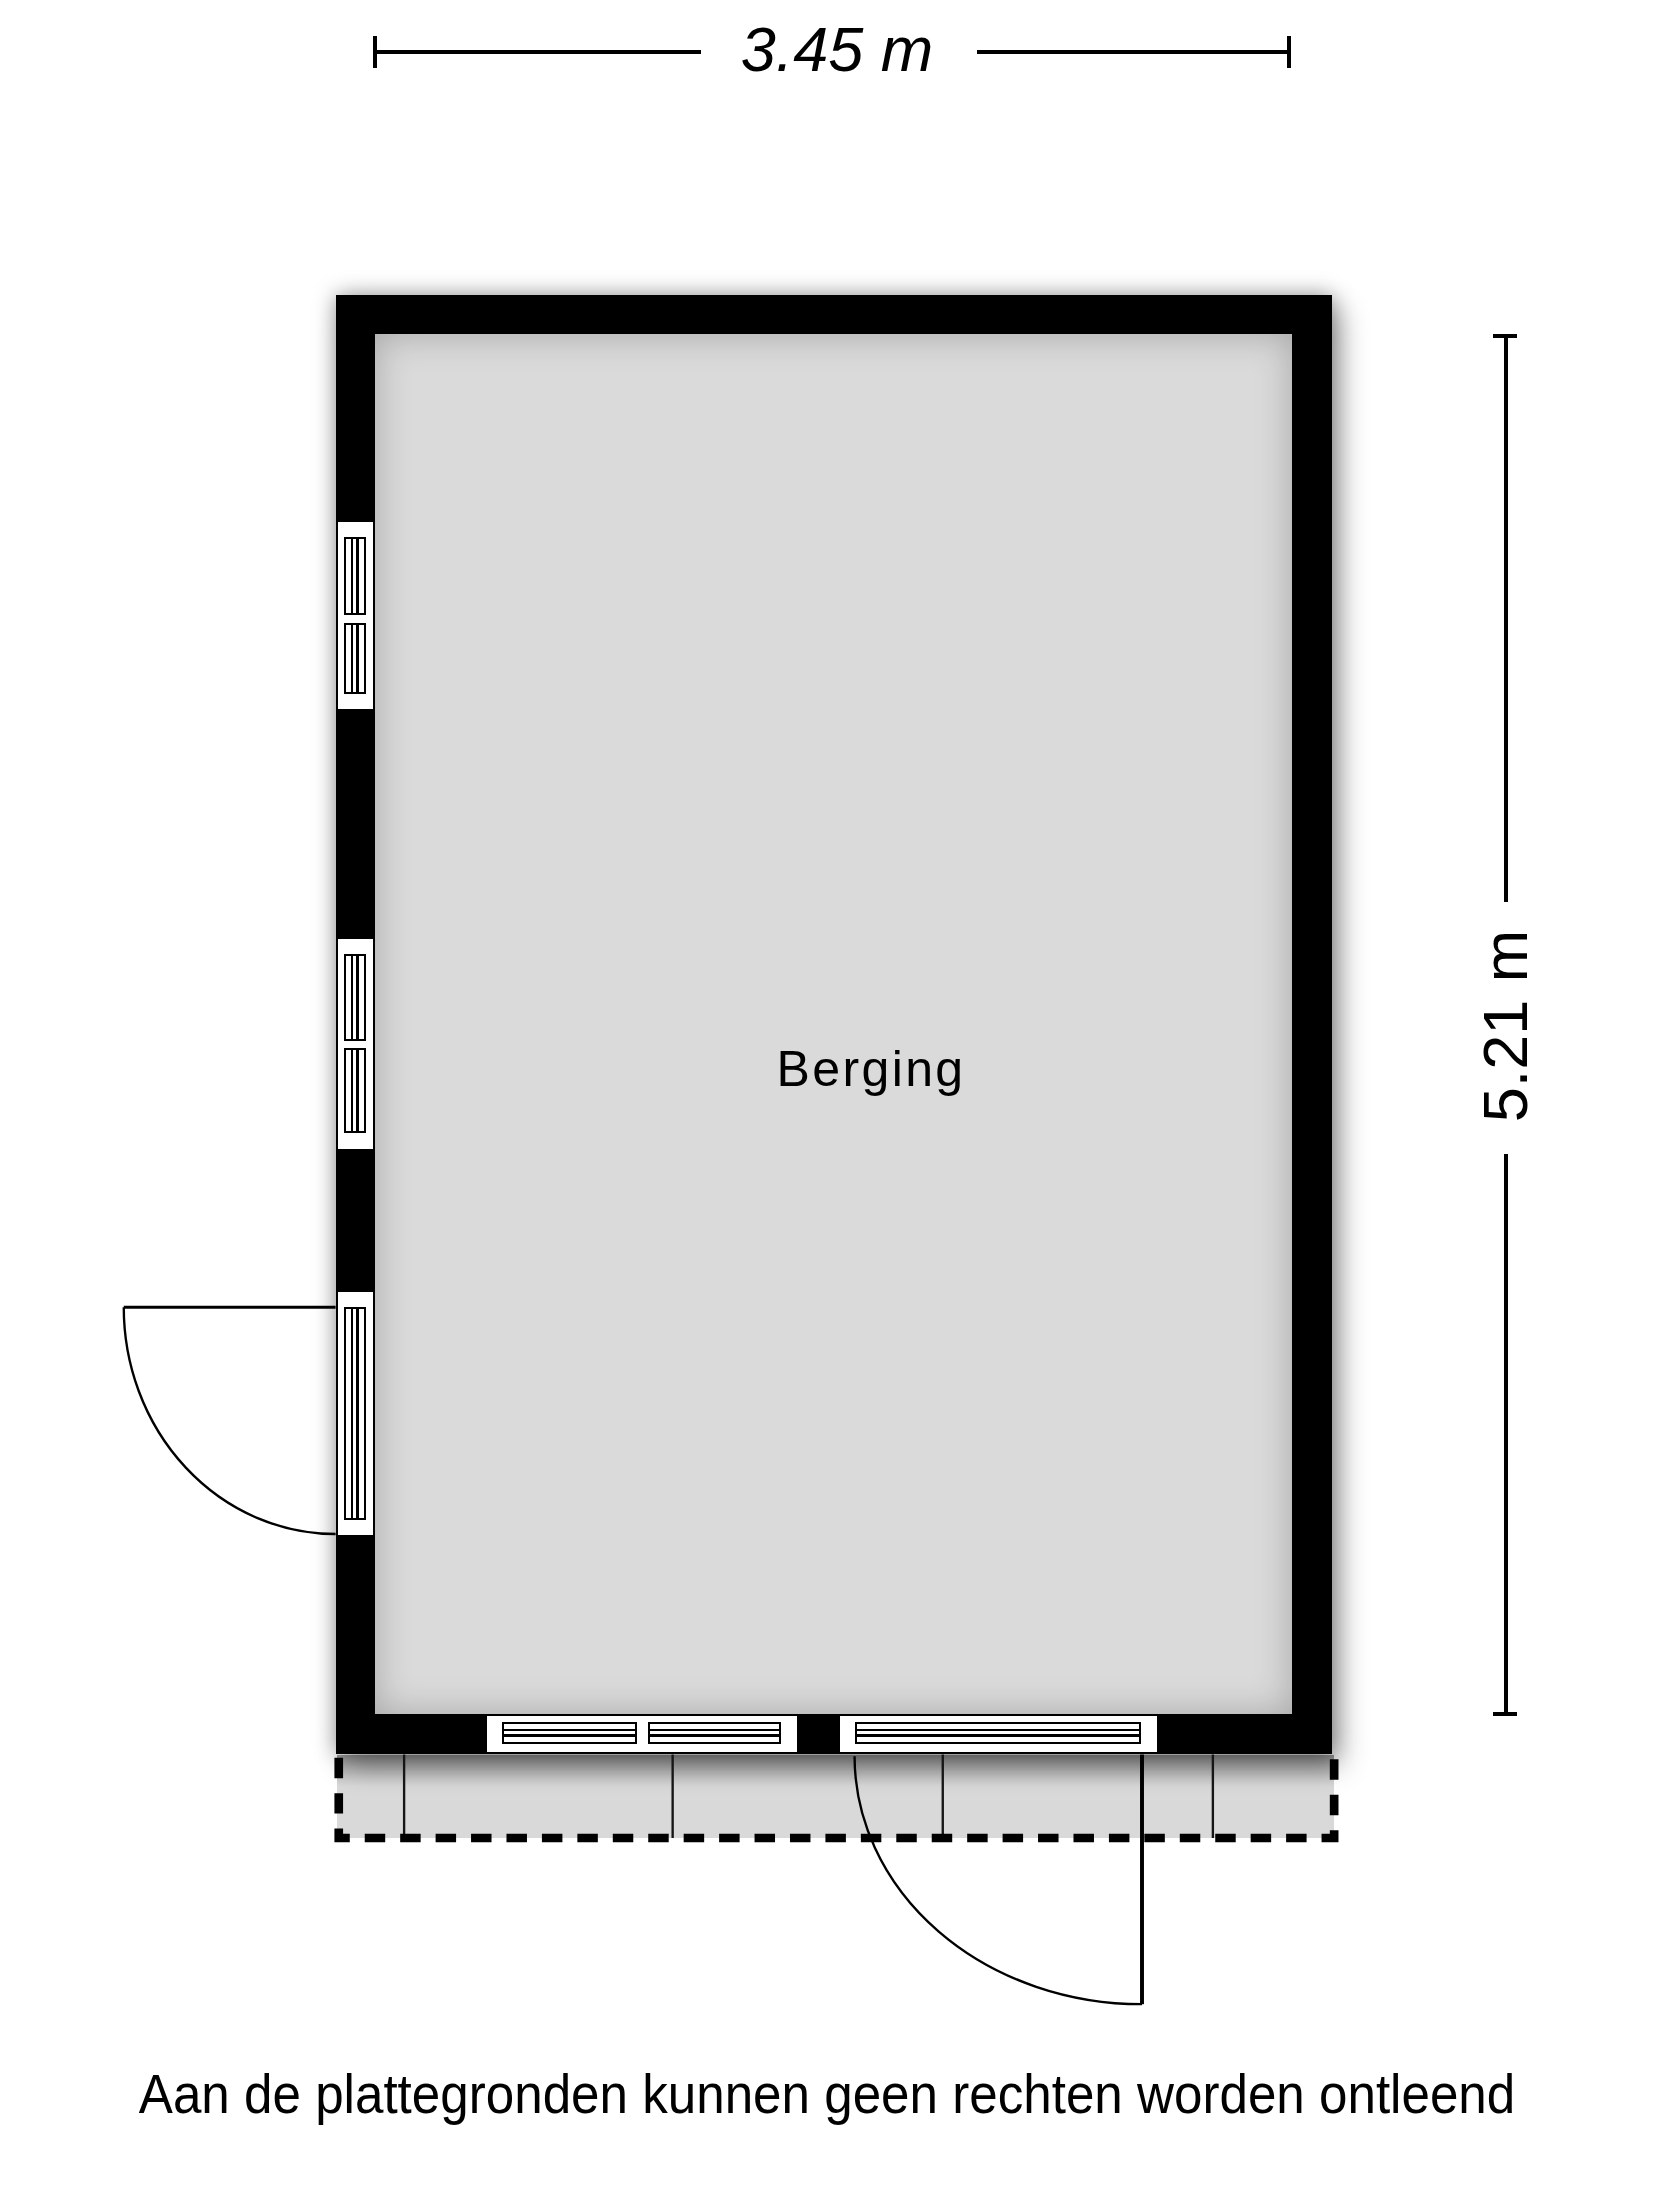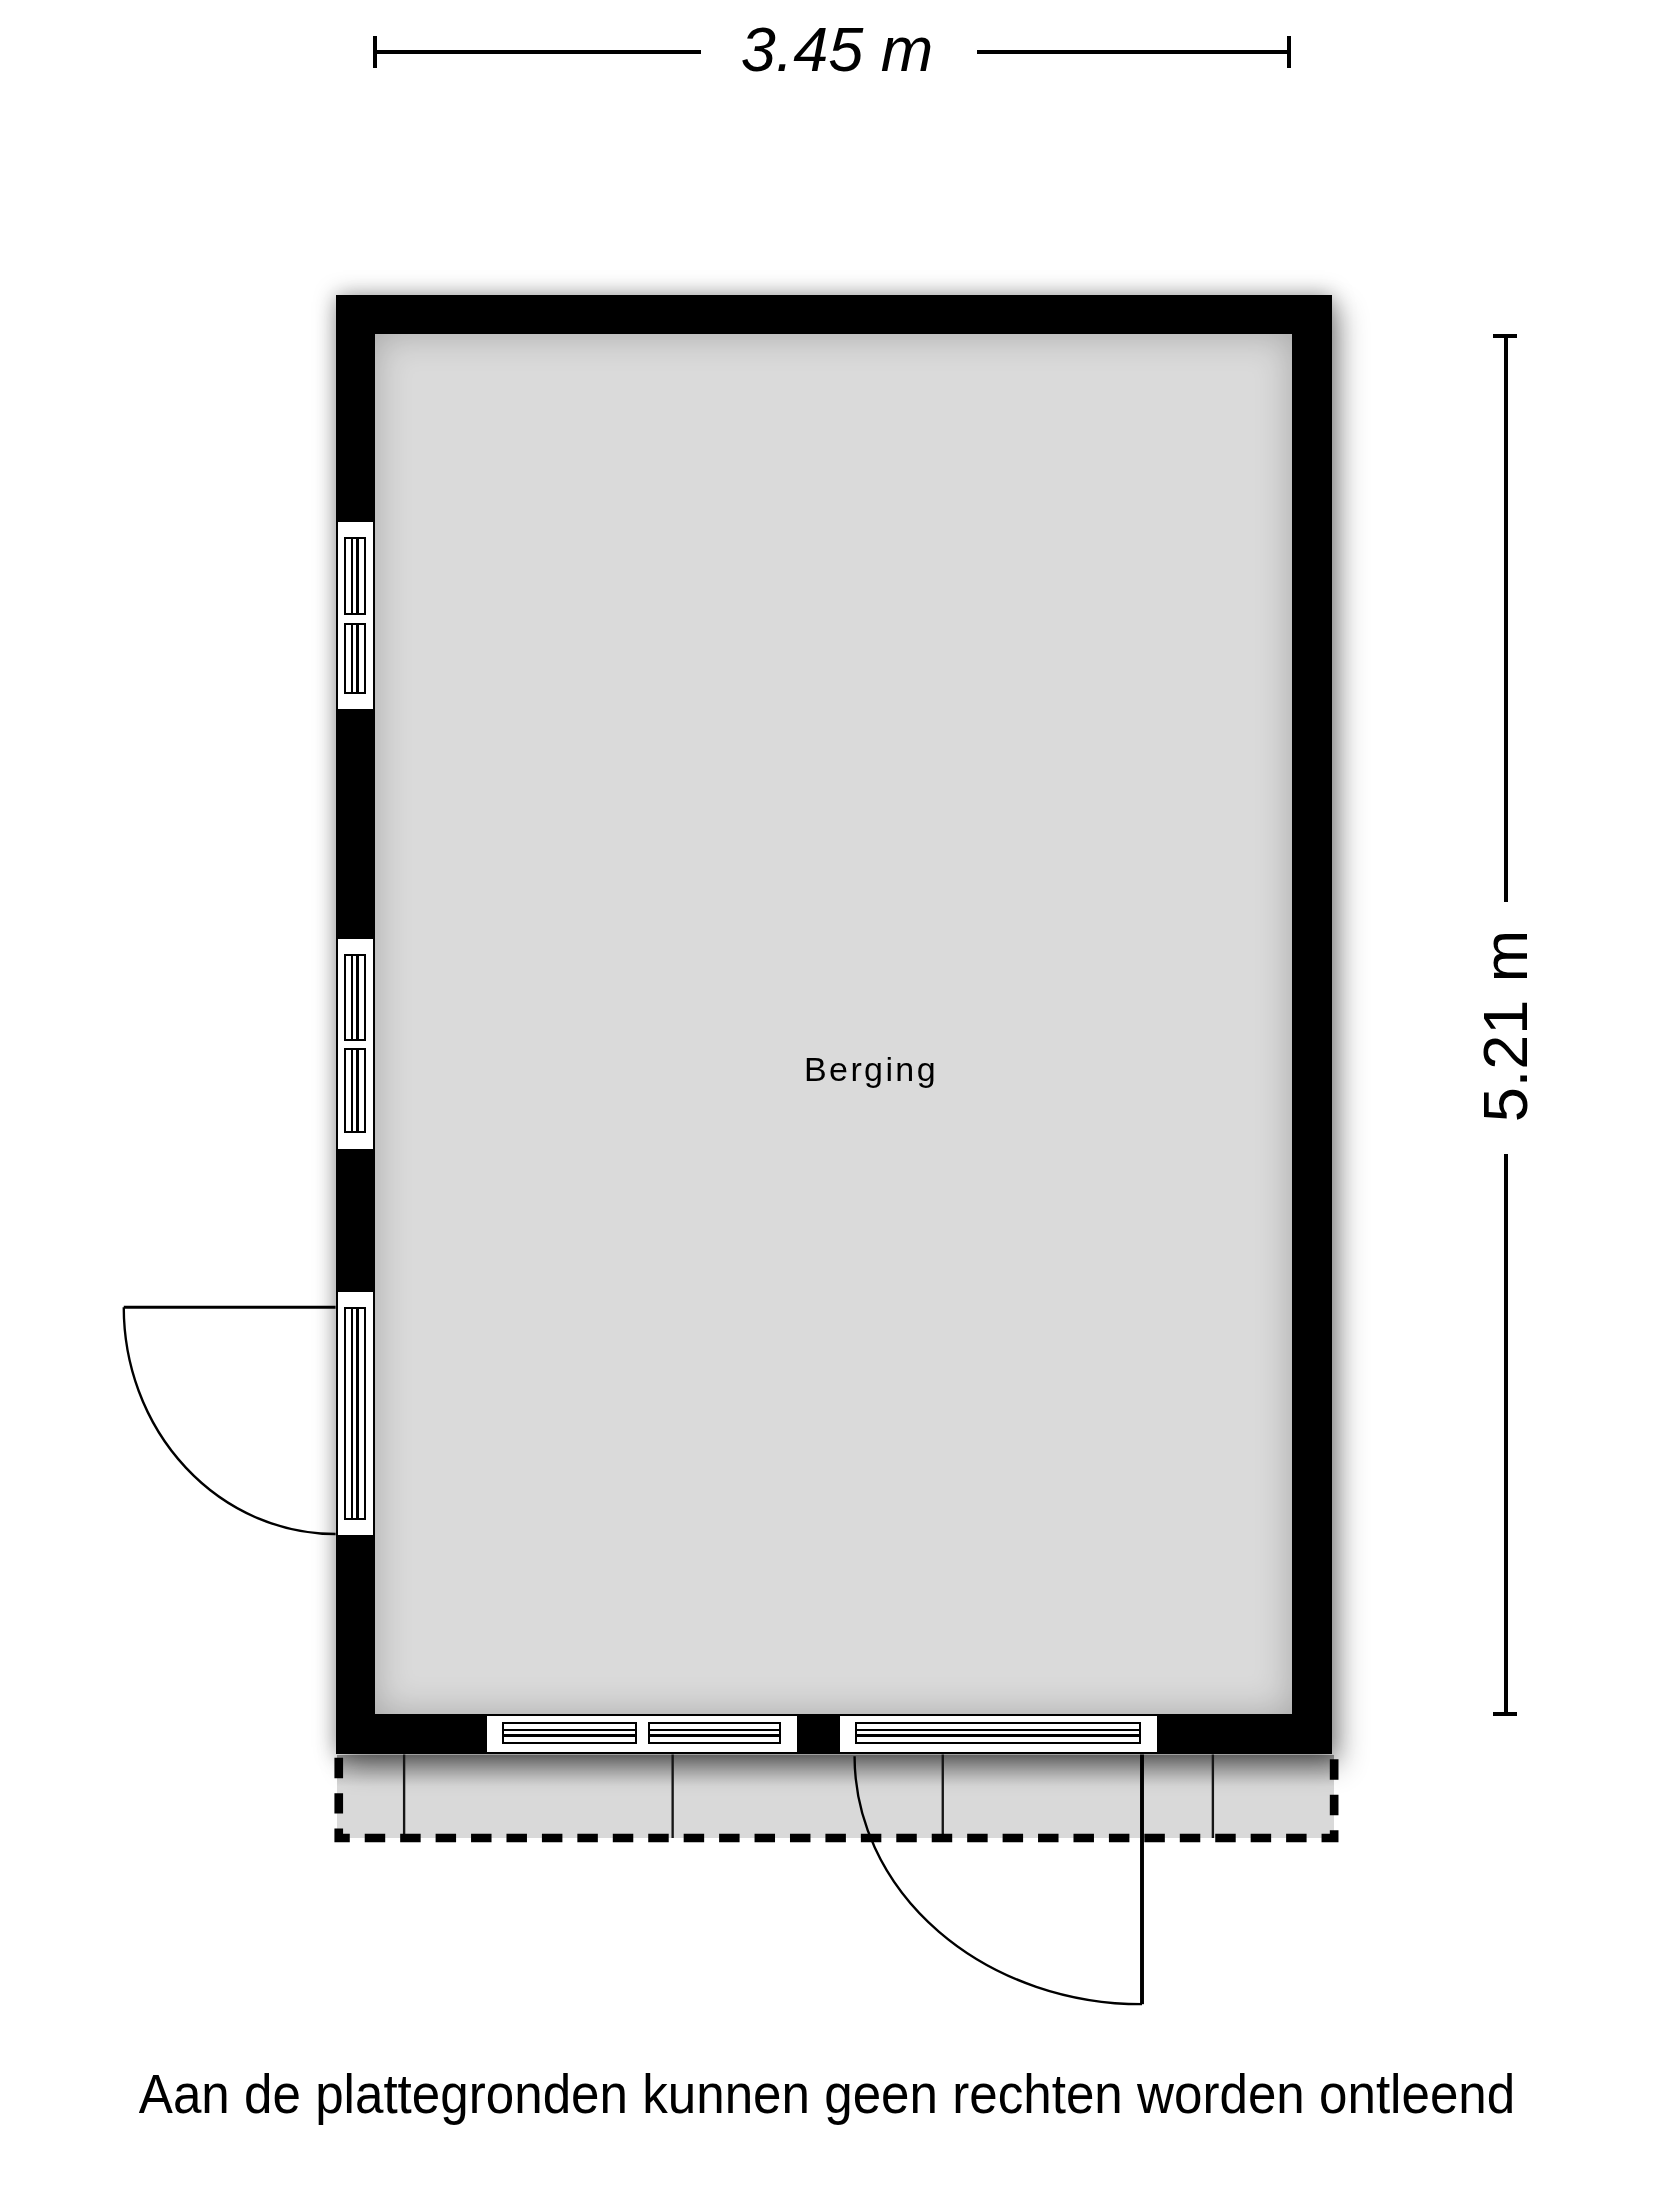--- a/index.html
+++ b/index.html
@@ -29,21 +29,21 @@
     background:var(--wall);
     box-shadow:0 0 20.5px rgba(0,0,0,.38), 9.5px 12.6px 27px rgba(0,0,0,.30);
   }
   .floor{
     position:absolute; left:39px; top:39px; width:917px; height:1380px;
     background:var(--floor);
     box-shadow:inset 0 0 36px rgba(0,0,0,.24);
   }
   .room-label{
     position:absolute; left:496px; top:735px; transform:translate(-50%,-50%);
-    font-size:34px; letter-spacing:2.4px; white-space:nowrap;
+    font-size:50px; letter-spacing:2.4px; white-space:nowrap;
   }
 
   
   .opening{position:absolute; background:#fff; border:2.4px solid #000; box-sizing:border-box;}
   .pane-v{
     position:absolute; left:6.3px; width:22px; border:2.4px solid #000; box-sizing:border-box;
     background:#fff linear-gradient(to right,
       transparent 0 4.7px, #000 4.7px 7px, transparent 7px 10.2px, #000 10.2px 12.6px, transparent 12.6px);
   }
   .pane-h{

